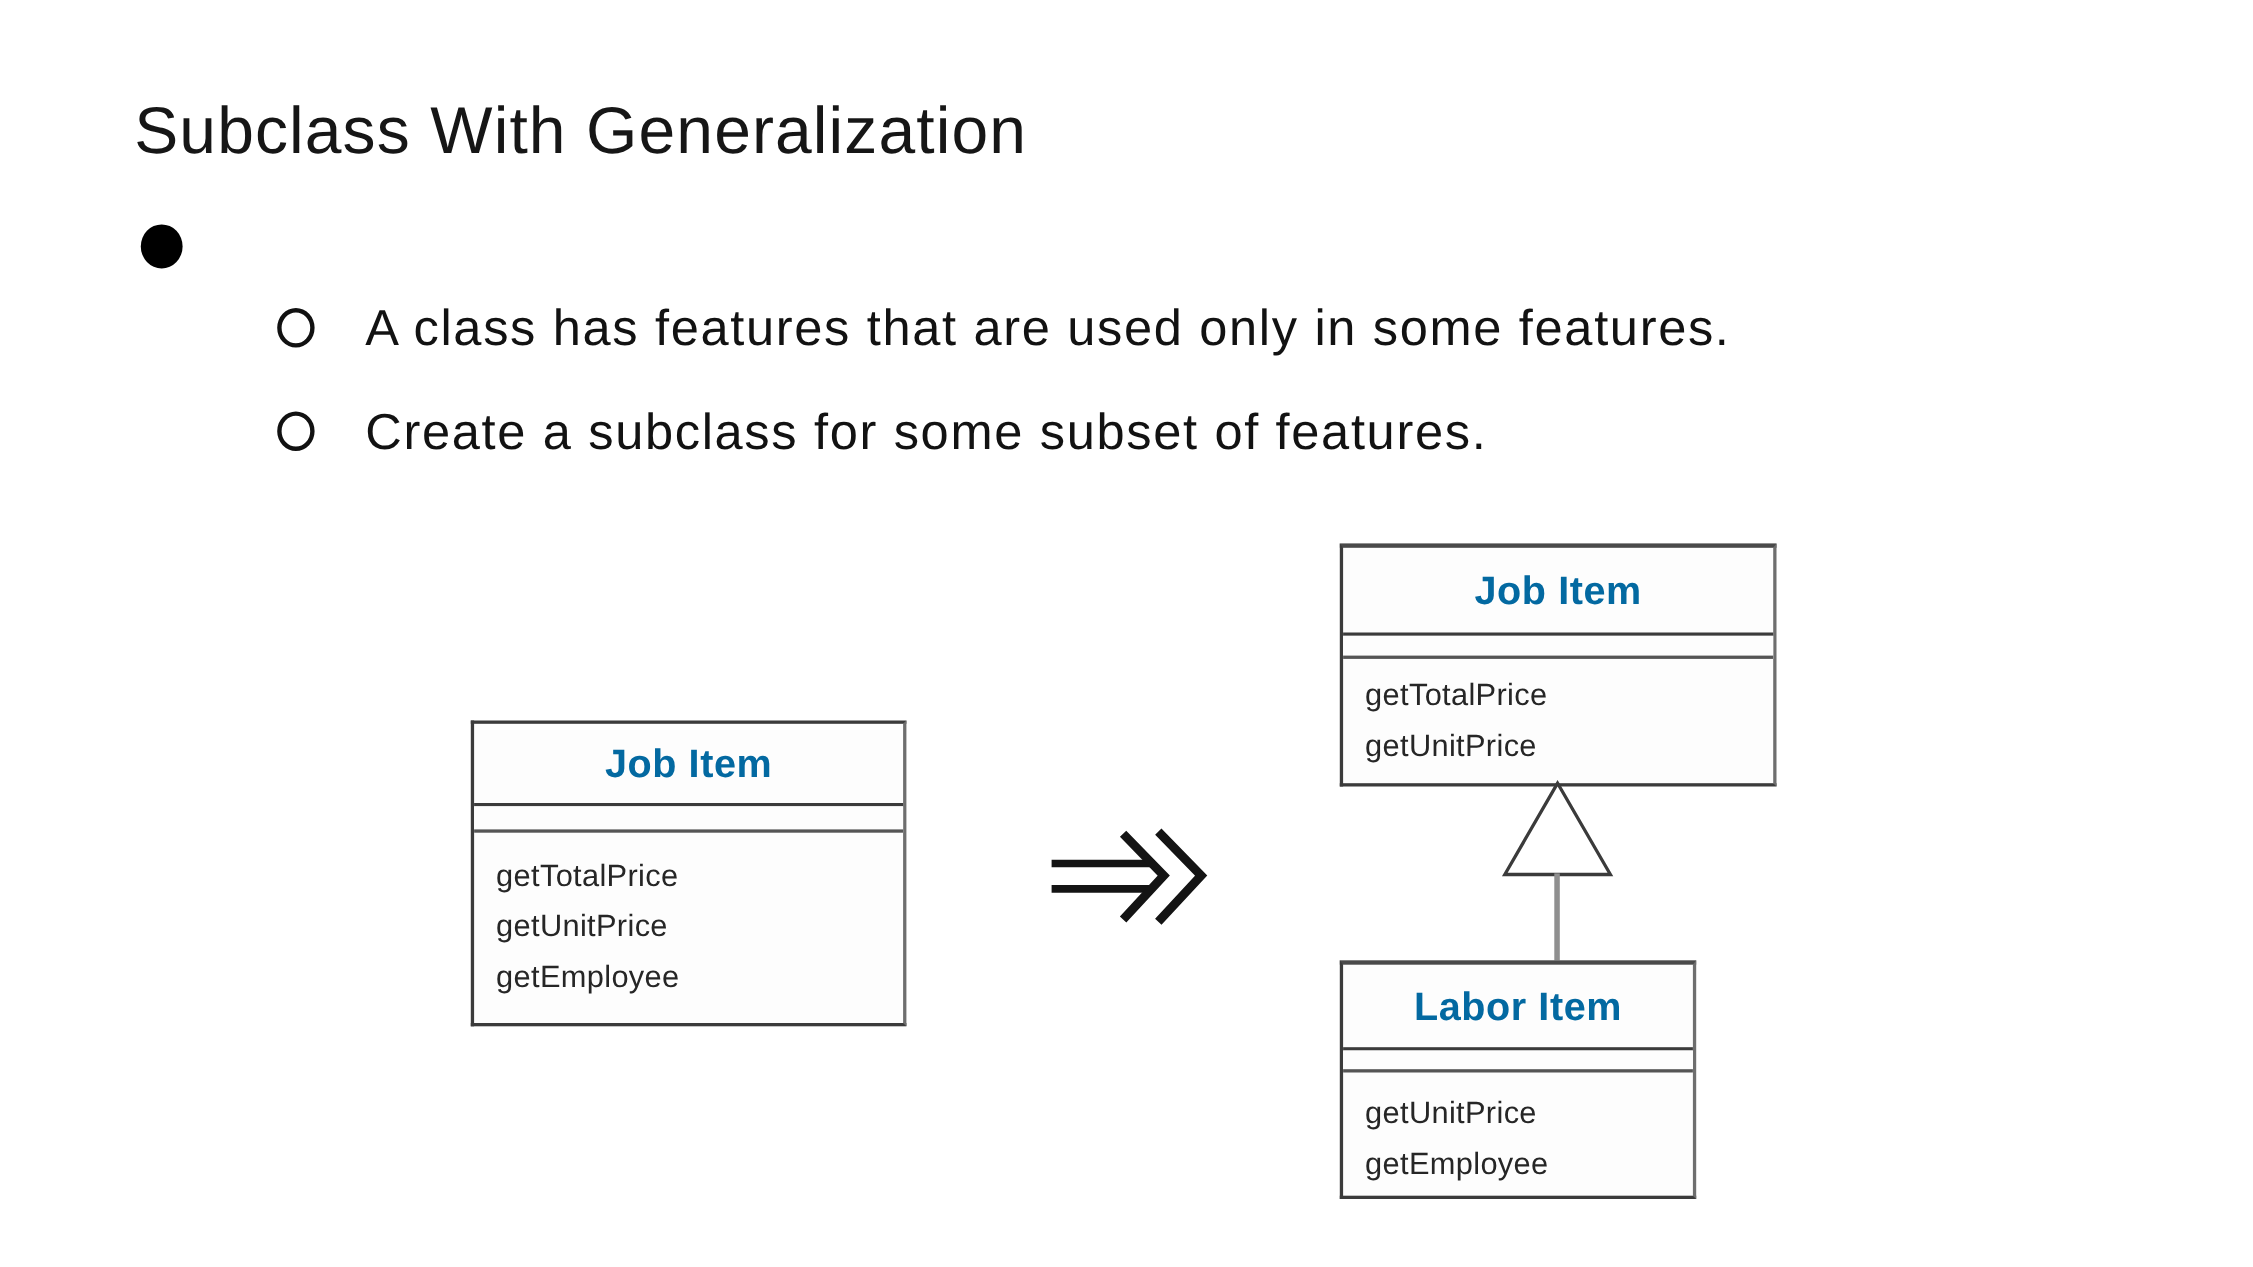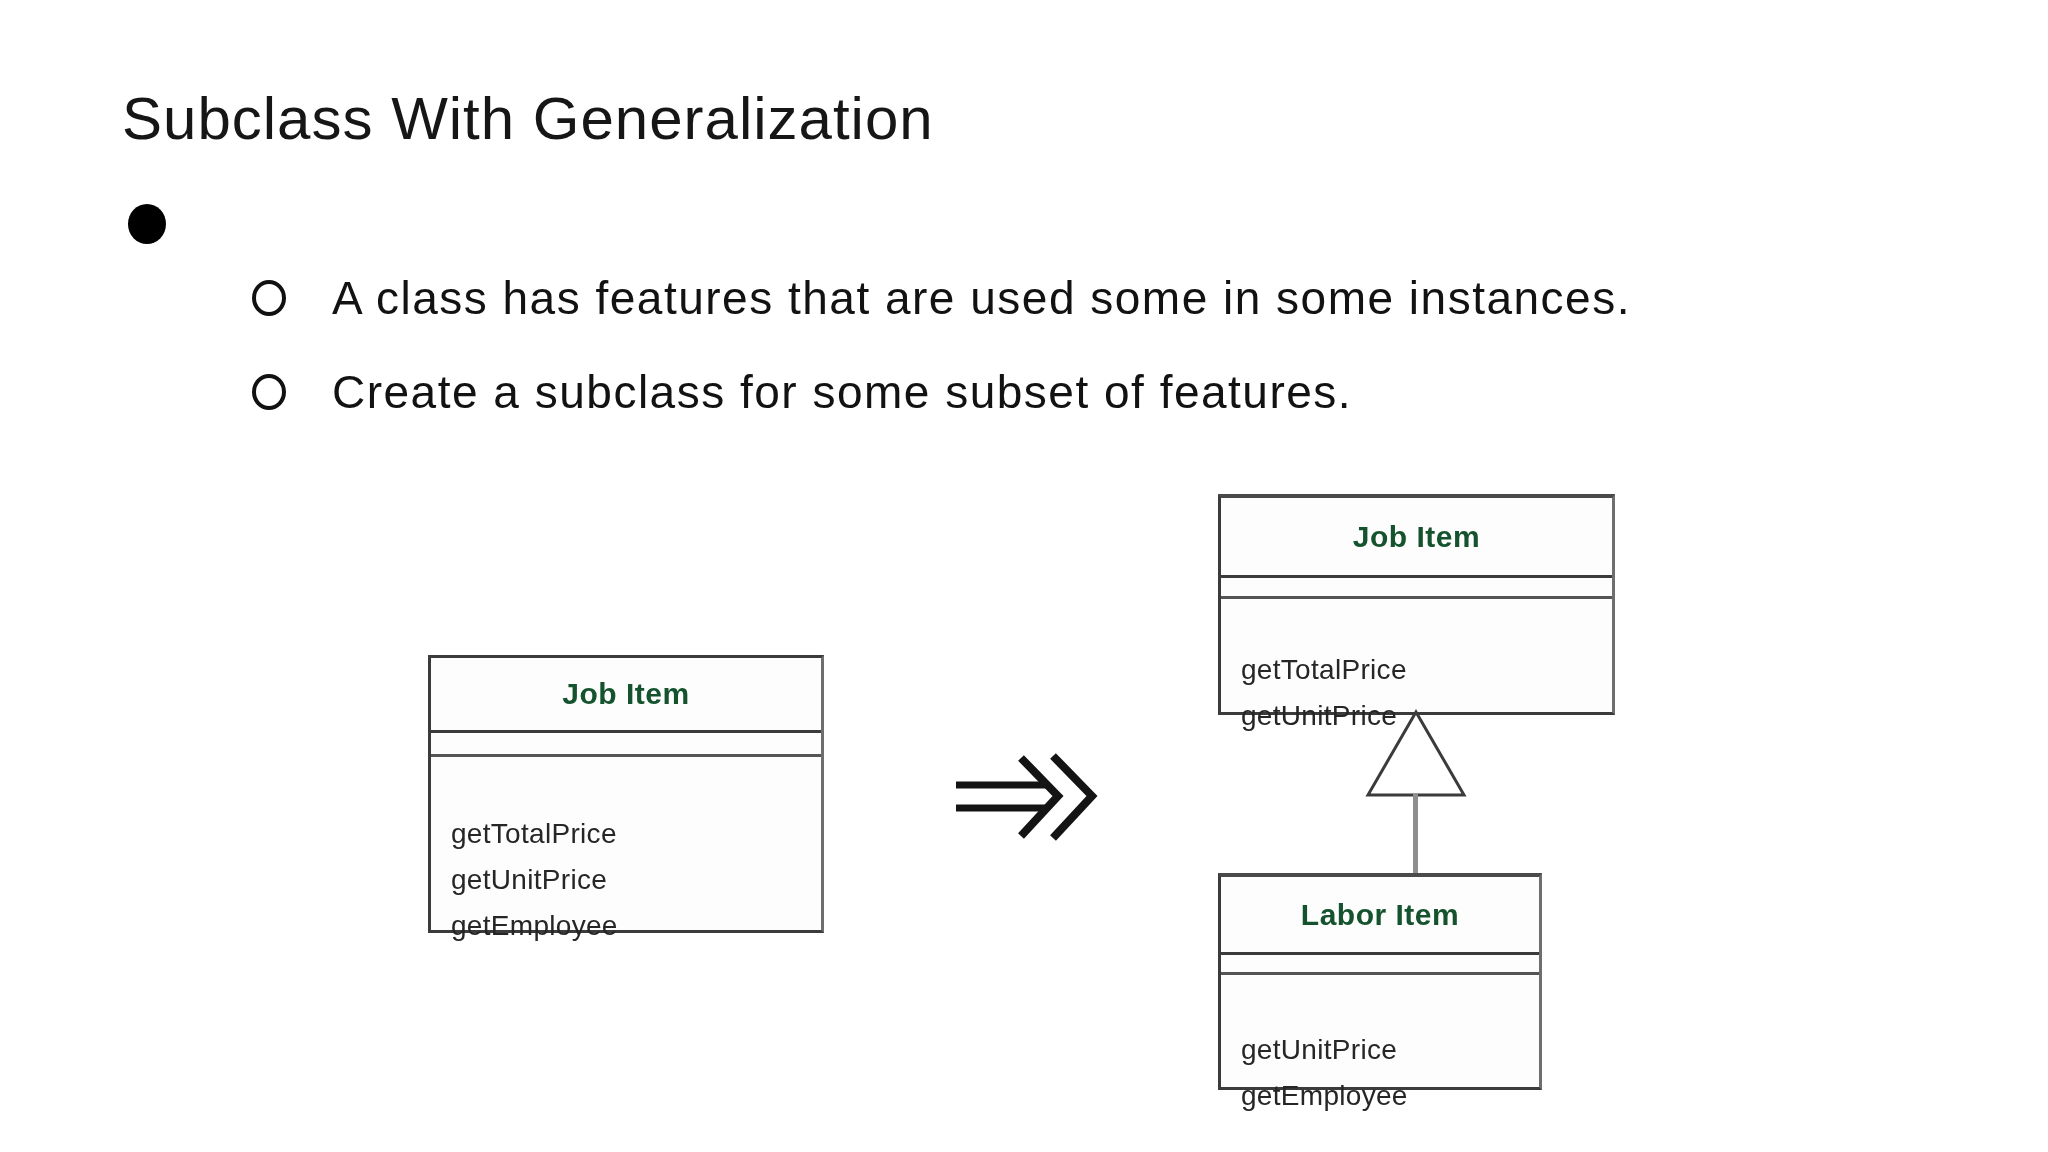--- a/index.html
+++ b/index.html
@@ -42,34 +42,34 @@
   .uml-box {
     position: absolute; box-sizing: border-box;
     border: 3px solid #3b3b3b;
     border-right-color: #6e6e6e;
     background: #fdfdfd;
     display: flex; flex-direction: column;
   }
   .uml-name {
     box-sizing: border-box; flex: none;
     display: flex; align-items: center; justify-content: center;
-    font-weight: bold; font-size: 30px; letter-spacing: 0.5px;
-    color: #14532d;
+    font-weight: bold; font-size: 36px; letter-spacing: 0.5px;
+    color: #0369a1;
     border-bottom: 3px solid #3b3b3b;
   }
   .uml-attrs {
     box-sizing: border-box; flex: none;
     border-bottom: 3px solid #555;
     background: #fdfdfd;
   }
   .uml-methods {
     box-sizing: border-box; flex: 1;
     padding: 16px 8px 0 20px;
     font-size: 28px; line-height: 46px;
-    color: #262626; letter-spacing: 0.3px; margin-top: 38px;
+    color: #262626; letter-spacing: 0.3px;
   }
   .box-before { left: 428px; top: 655px; width: 396px; height: 278px; }
   .box-before .uml-name  { height: 75px; }
   .box-before .uml-attrs { height: 24px; }
 
   .box-super { left: 1218px; top: 494px; width: 397px; height: 221px; border-top-width: 4px; border-top-color: #4a4a4a; }
   .box-super .uml-name  { height: 80px; }
   .box-super .uml-attrs { height: 21px; }
   .box-super .uml-methods { padding-top: 10px; }
 
@@ -90,21 +90,21 @@
 <body>
 
 <div class="abs slide-title">Subclass With Generalization</div>
 
 <div class="abs bullet-row row-l1">
   <span class="dot-bullet"></span>
 </div>
 
 <div class="abs bullet-row row-l2 row-sub1">
   <span class="ring-bullet"></span>
-  <span class="bullet-text">A class has features that are used some in some instances.</span>
+  <span class="bullet-text">A class has features that are used only in some features.</span>
 </div>
 
 <div class="abs bullet-row row-l2 row-sub2">
   <span class="ring-bullet"></span>
   <span class="bullet-text">Create a subclass for some subset of features.</span>
 </div>
 
 <div class="uml-box box-before">
   <div class="uml-name">Job Item</div>
   <div class="uml-attrs"></div>

